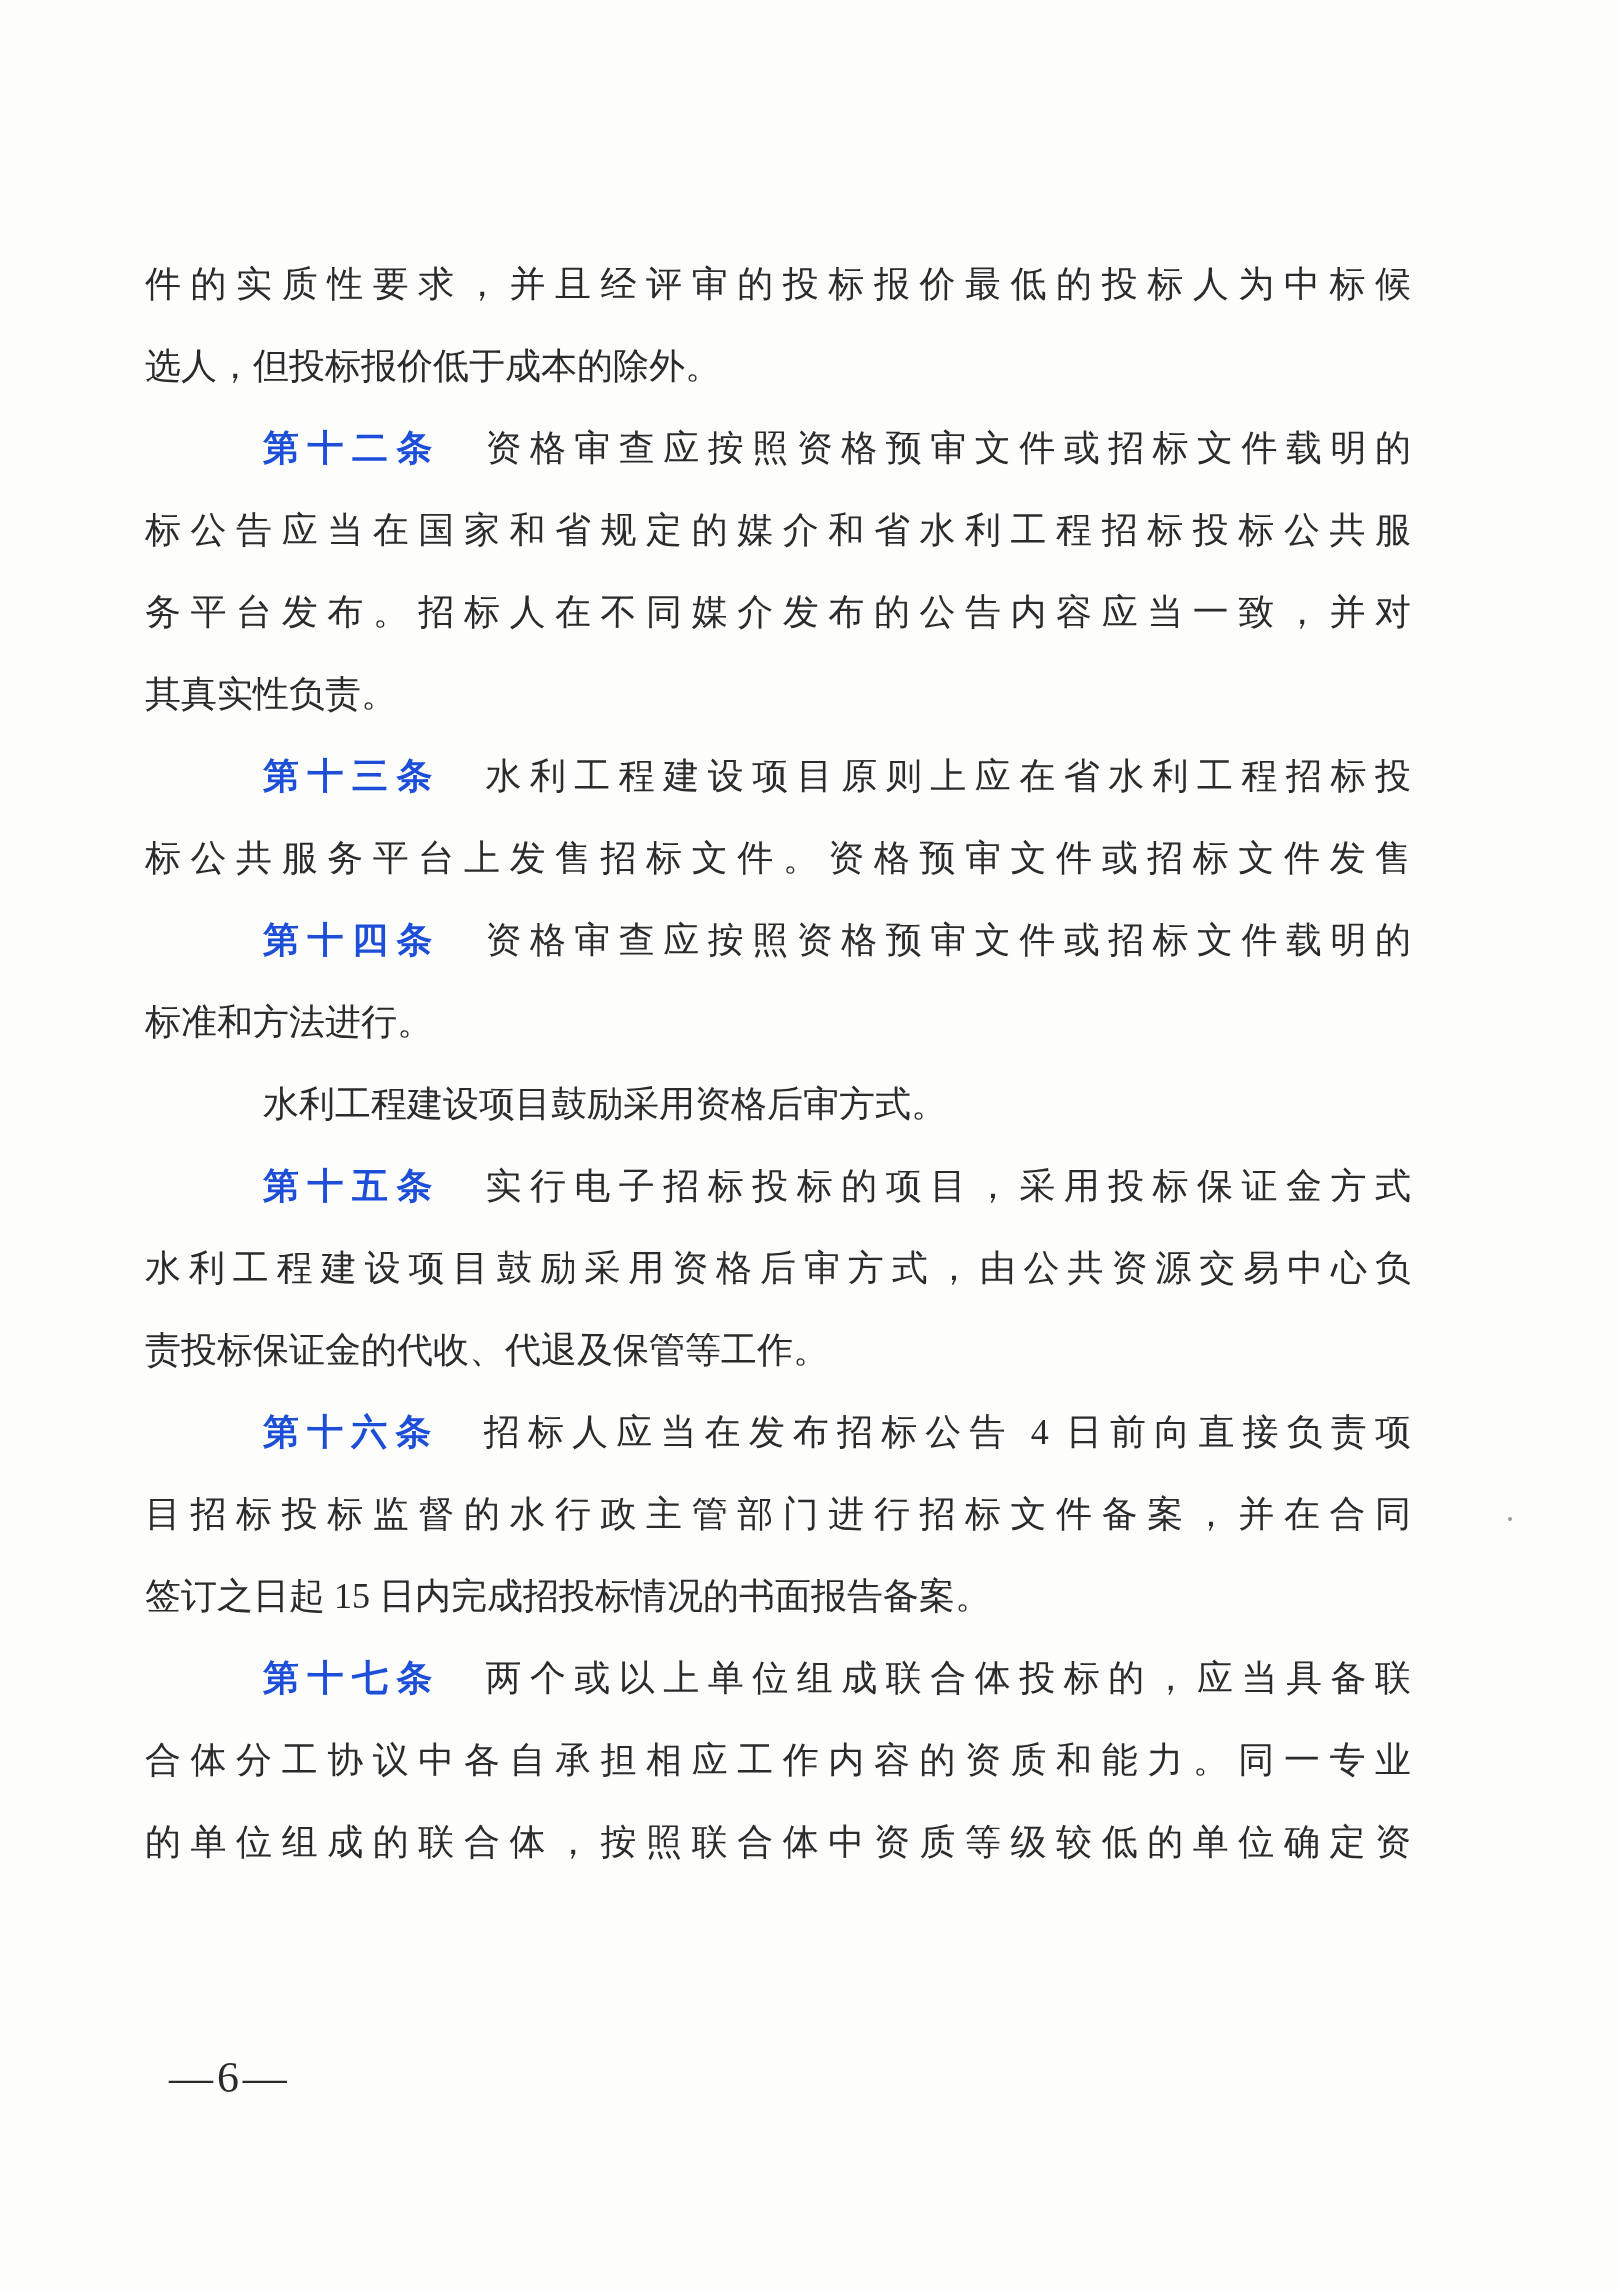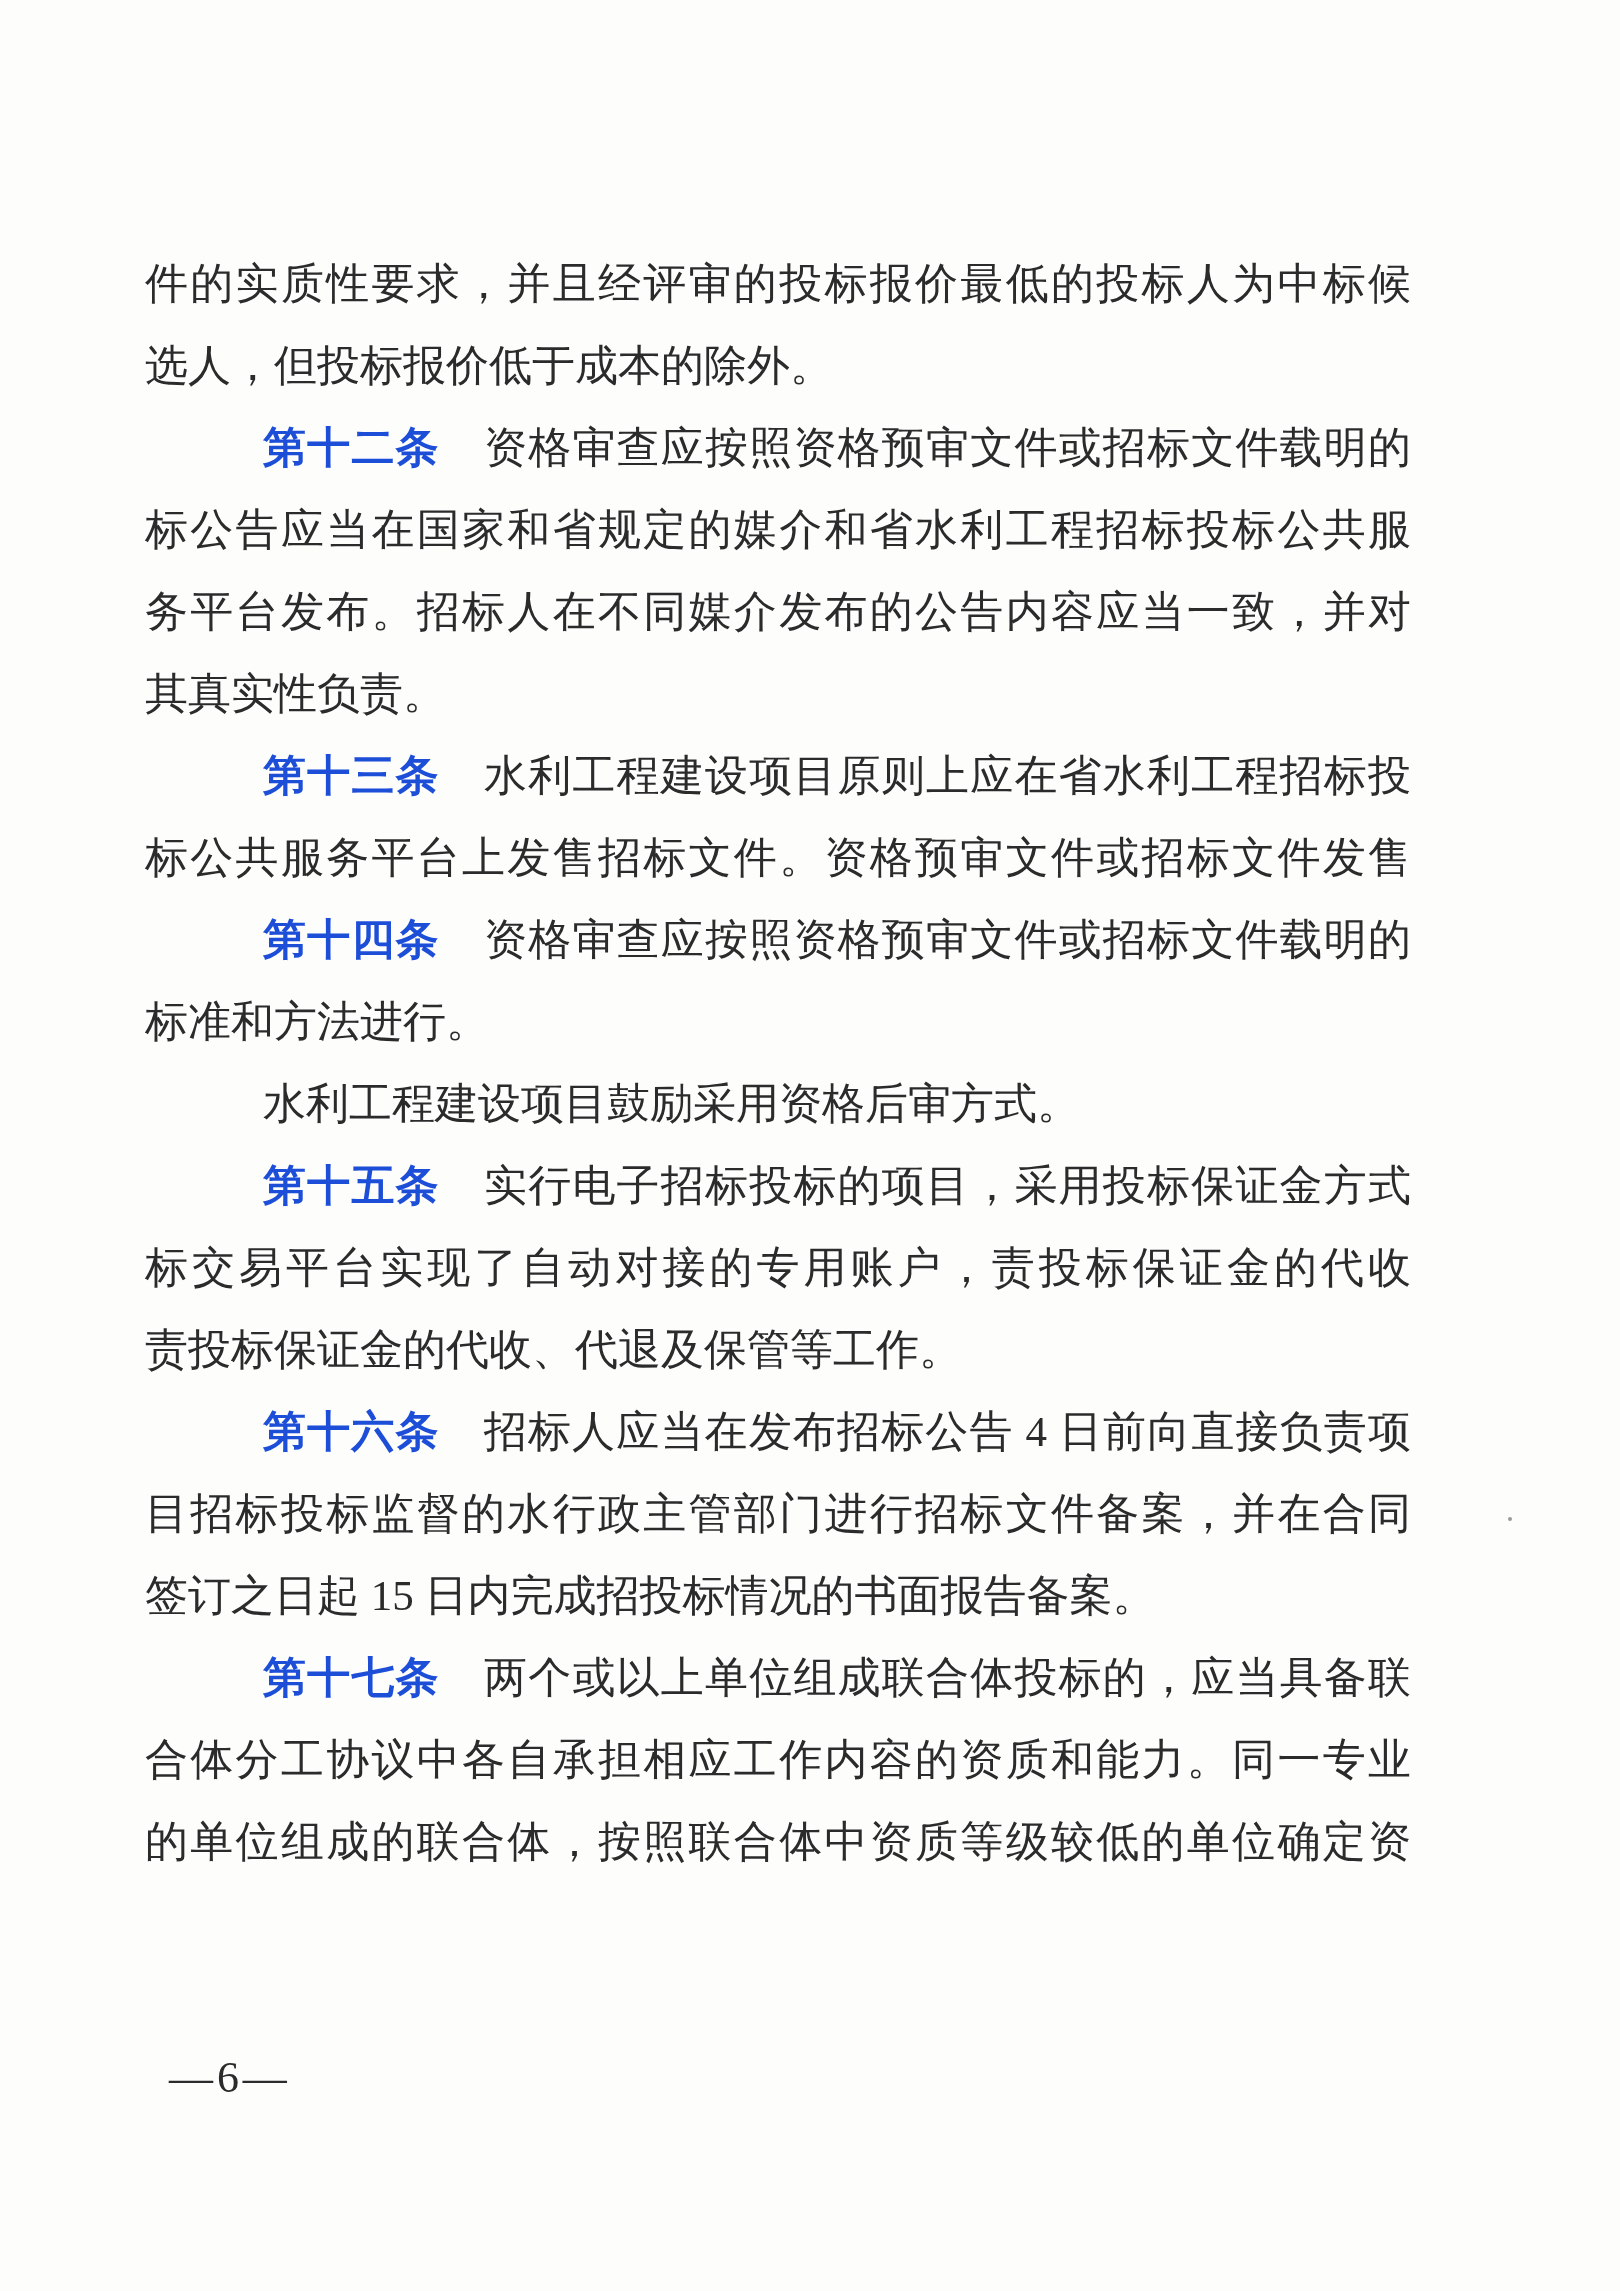--- a/index.html
+++ b/index.html
@@ -17,21 +17,21 @@
   }
   .text-block {
     position: absolute;
     left: 145px;
     top: 243px;
     width: 1266px;
   }
   .line {
     height: 82px;
     line-height: 82px;
-    font-size: 43px;
+    font-size: 36px;
     color: #2b2b2b;
     white-space: nowrap;
     text-align: justify;
     text-align-last: left;
   }
   .line.fill {
     text-align-last: justify;
   }
   .line.indent {
     padding-left: 118px;
@@ -70,21 +70,21 @@
       <div class="line indent fill"><span class="lead">第十二条</span>　<span>资格审查应按照资格预审文件或招标文件载明的</span></div>
       <div class="line fill"><span>标公告应当在国家和省规定的媒介和省水利工程招标投标公共服</span></div>
       <div class="line fill"><span>务平台发布。招标人在不同媒介发布的公告内容应当一致，并对</span></div>
       <div class="line"><span>其真实性负责。</span></div>
       <div class="line indent fill"><span class="lead">第十三条</span>　<span>水利工程建设项目原则上应在省水利工程招标投</span></div>
       <div class="line fill"><span>标公共服务平台上发售招标文件。资格预审文件或招标文件发售</span></div>
       <div class="line indent fill"><span class="lead">第十四条</span>　<span>资格审查应按照资格预审文件或招标文件载明的</span></div>
       <div class="line"><span>标准和方法进行。</span></div>
       <div class="line indent"><span>水利工程建设项目鼓励采用资格后审方式。</span></div>
       <div class="line indent fill"><span class="lead">第十五条</span>　<span>实行电子招标投标的项目，采用投标保证金方式</span></div>
-      <div class="line fill"><span>标交易平台实现了自动对接的专用账户，责投标保证金的代收</span></div>
+      <div class="line fill"><span>水利工程建设项目鼓励采用资格后审方式，由公共资源交易中心负</span></div>
       <div class="line"><span>责投标保证金的代收、代退及保管等工作。</span></div>
       <div class="line indent fill"><span class="lead">第十六条</span>　<span>招标人应当在发布招标公告 4 日前向直接负责项</span></div>
       <div class="line fill"><span>目招标投标监督的水行政主管部门进行招标文件备案，并在合同</span></div>
       <div class="line"><span>签订之日起 15 日内完成招投标情况的书面报告备案。</span></div>
       <div class="line indent fill"><span class="lead">第十七条</span>　<span>两个或以上单位组成联合体投标的，应当具备联</span></div>
       <div class="line fill"><span>合体分工协议中各自承担相应工作内容的资质和能力。同一专业</span></div>
       <div class="line fill"><span>的单位组成的联合体，按照联合体中资质等级较低的单位确定资</span></div>
     </main>
   <div class="footer">
     <span>—6—</span>

